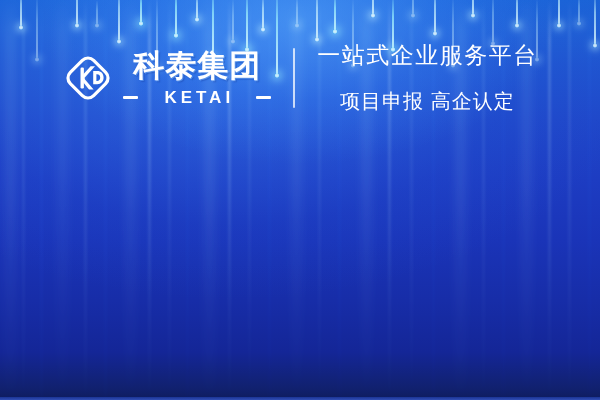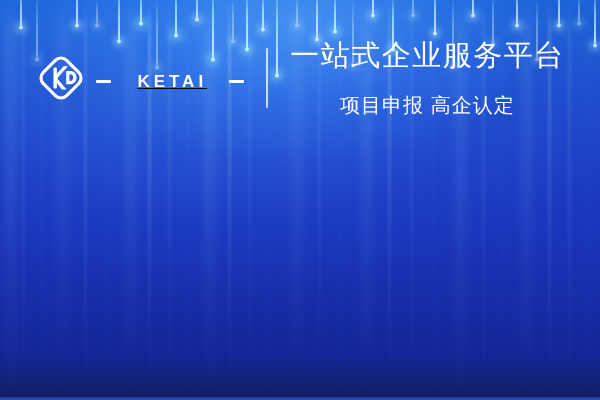--- a/index.html
+++ b/index.html
@@ -105,21 +105,20 @@
     color:#ffffff;
     letter-spacing:1px;
     line-height:1.05;
     white-space:nowrap;
     text-shadow:1px 1px 0 rgba(120,180,255,.55), 2px 2px 1px rgba(20,60,160,.35);
   }
 
   .logo-en-row {
     display:flex; align-items:center; gap:22px;
     margin-top:6px;
-    text-decoration:underline;
   }
   .logo-en-row .dash {
     display:block;
     width:15px; height:3px;
     background:#ffffff;
     border-radius:1px;
   }
   .logo-en {
     font-size:17px;
     font-weight:700;
@@ -134,21 +133,21 @@
     width:2px; height:60px;
     background:rgba(255,255,255,.75);
     margin:0 22px;
     border-radius:1px;
     flex:0 0 2px;
   }
 
   .slogan-block { display:flex; flex-direction:column; align-items:center; }
 
   .slogan-main {
-    font-size:29px;
+    font-size:23px;
     font-weight:400;
     color:#ffffff;
     letter-spacing:1.5px;
     line-height:1.12;
     white-space:nowrap;
   }
   .slogan-sub {
     font-size:20px;
     font-weight:400;
     color:#ffffff;
@@ -255,20 +254,21 @@
           <rect x="9.5" y="9.5" width="33" height="33" rx="8" ry="8" transform="rotate(45 26 26)"></rect>
         </g>
         <g fill="#ffffff">
           <rect x="18.5" y="15.5" width="3.4" height="21" rx="1.2"></rect>
           <path d="M33.0 14.2 L22.6 25.8 L23.0 27.4 L31.6 37.6 L27.0 37.6 L19.8 28.4 L19.8 24.0 L28.6 14.2 Z"></path>
           <path d="M31.2 19.0 L35.2 19.0 C39.2 19.0 41.6 21.6 41.6 25.6 C41.6 29.6 39.2 32.2 35.2 32.2 L31.2 32.2 Z M34.4 22.2 L34.4 29.0 L35.0 29.0 C37.0 29.0 38.2 27.8 38.2 25.6 C38.2 23.4 37.0 22.2 35.0 22.2 Z"></path>
         </g>
       </svg>
 
       <div class="logo-words">
+        <div class="logo-cn">科泰集团</div>
         <div class="logo-en-row">
           <span class="dash"></span>
           <span class="logo-en">KETAI</span>
           <span class="dash"></span>
         </div>
       </div>
     </div>
 
     <div class="divider"></div>
 

